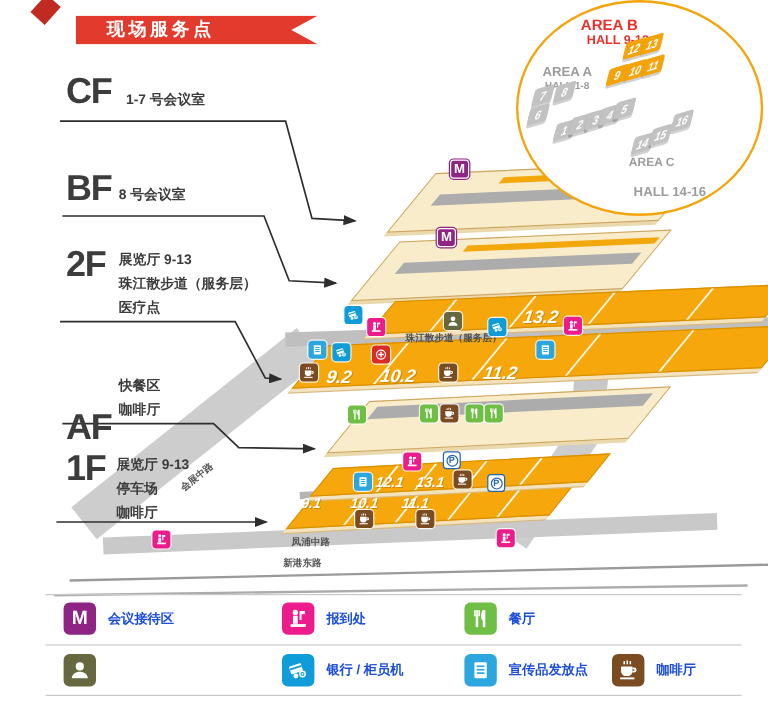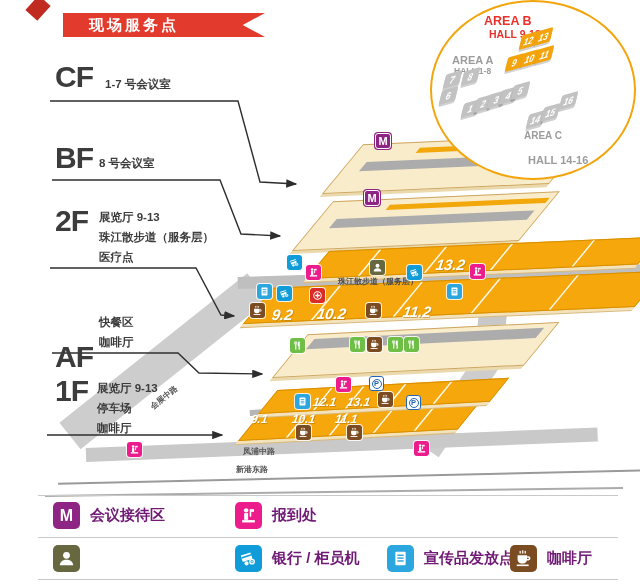--- a/index.html
+++ b/index.html
@@ -64,21 +64,21 @@
   .tgray{background:#C2C2C2;} .torange{background:#F3A40C;}
   .aname{position:absolute;font-weight:800;white-space:nowrap;text-align:right;}
   .ared{color:#E8312A;} .agray{color:#9C9C9C;}
 
   
   .hr{position:absolute;left:38px;width:580px;height:1px;background:#C9C9C9;z-index:50;}
   .litem{position:absolute;display:flex;align-items:center;gap:10px;z-index:50;}
   .lic{width:27px;height:27px;border-radius:5px;display:flex;align-items:center;justify-content:center;flex:0 0 27px;}
   .lic svg{width:19px;height:19px;display:block;}
   .licm{color:#fff;font-size:16px;font-weight:800;font-style:normal;}
-  .llabel{font-size:15px;font-weight:700;color:#701a75;white-space:nowrap;}
+  .llabel{font-size:11px;font-weight:700;color:#1d4ed8;white-space:nowrap;}
 </style>
 </head>
 <body>
 
 <svg width="0" height="0" style="position:absolute" aria-hidden="true">
   <defs>
     <symbol id="sym-reg" viewBox="0 0 24 24">
       <circle cx="9" cy="5.5" r="2.8" fill="#fff"></circle>
       <path d="M6.5 9h5v8.5h-5z" fill="#fff"></path>
       <rect x="13.5" y="7" width="2" height="6.5" fill="#fff"></rect>
@@ -399,20 +399,28 @@
     <span class="llabel">会议接待区</span>
   </div>
   <div class="litem" style="left:235px;top:502px;">
     <span class="lic" style="background:#EC1C8D;color:#EC1C8D;">
         <svg>
           <use href="#sym-reg"></use>
         </svg>
       </span>
     <span class="llabel">报到处</span>
   </div>
+  <div class="litem" style="left:387px;top:502px;">
+    <span class="lic" style="background:#6FBE45;color:#6FBE45;">
+        <svg>
+          <use href="#sym-rest"></use>
+        </svg>
+      </span>
+    <span class="llabel">餐厅</span>
+  </div>
   <div class="litem" style="left:53px;top:545px;">
     <span class="lic" style="background:#67683F;color:#67683F;">
         <svg>
           <use href="#sym-cs"></use>
         </svg>
       </span>
   </div>
   <div class="litem" style="left:235px;top:545px;">
     <span class="lic" style="background:#0F9CD8;color:#0F9CD8;">
         <svg>

